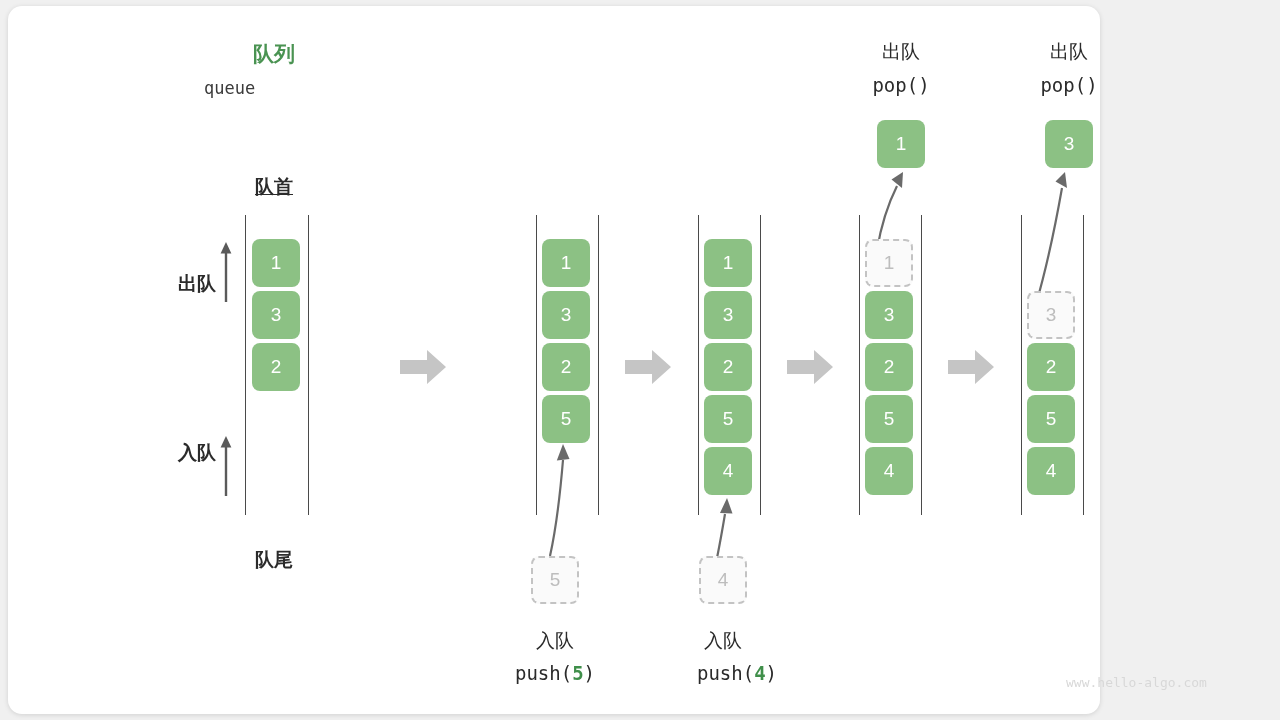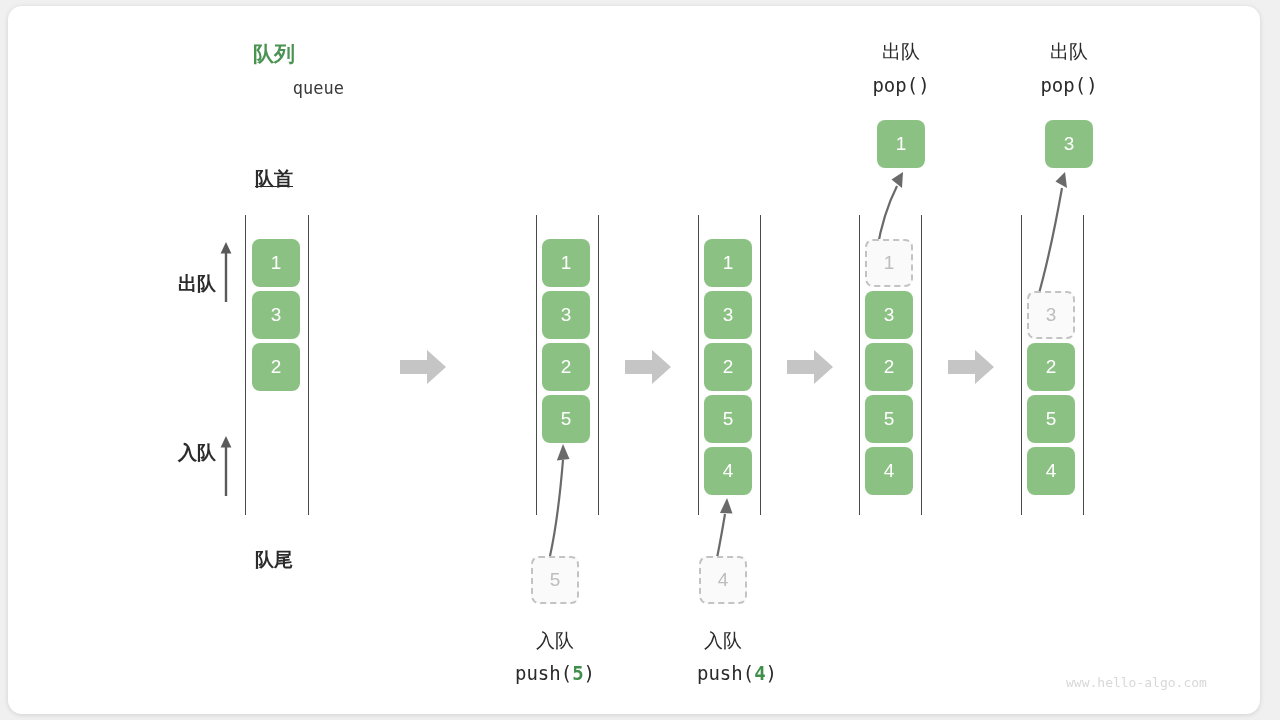--- a/index.html
+++ b/index.html
@@ -4,34 +4,35 @@
 <style>
   html,body{margin:0;padding:0;}
   body{
     width:1280px;height:720px;
     background:#f0f0f0;
     font-family:"Liberation Sans","DejaVu Sans",sans-serif;
     overflow:hidden;
   }
   #card{
     position:absolute;left:8px;top:6px;
-    width:1252px;height:708px;
+    width:1080px;height:708px;
     background:#ffffff;
     border-radius:14px;
     box-shadow:0 1px 5px rgba(0,0,0,0.13);
+    padding-left:12px;
   }
   .abs{position:absolute;}
   
   .t-title-cn{
     font-size:21px;font-weight:bold;color:#4a9352;
     white-space:nowrap;text-align:center;
   }
   .t-title-en{
     font-family:"DejaVu Sans Mono","Liberation Mono",monospace;
-    font-size:17px;color:#3b3b3b;white-space:nowrap;text-align:right;
+    font-size:17px;color:#3b3b3b;white-space:nowrap;text-align:left;
   }
   .t-bold-cn{
     font-size:19px;font-weight:bold;color:#2b2b2b;
     white-space:nowrap;text-align:center;
   }
   .t-op-cn{
     font-size:19px;color:#2b2b2b;white-space:nowrap;text-align:center;
   }
   .t-code{
     font-family:"DejaVu Sans Mono","Liberation Mono",monospace;
@@ -66,21 +67,21 @@
   .varrow{width:14px;}
 </style>
 </head>
 <body>
 
 <div id="card">
 
   <div class="abs t-title-cn" style="left:196px;top:34px;width:140px;">队列</div>
   <div class="abs t-title-en" style="left:196px;top:72px;width:140px;">queue</div>
 
-  <div class="abs t-bold-cn" style="left:196px;top:160px;width:140px;text-decoration:underline;">队首</div>
+  <div class="abs t-bold-cn" style="left:196px;top:168px;width:140px;text-decoration:underline;">队首</div>
   <div class="abs t-bold-cn" style="left:196px;top:541px;width:140px;">队尾</div>
 
   <div class="abs t-bold-cn" style="left:140px;top:265px;width:68px;text-align:right;">出队</div>
   <svg class="abs varrow" style="left:211px;top:234px;" width="14" height="64" viewBox="0 0 14 64">
     <line x1="7" y1="62" x2="7" y2="12" stroke="#5a5a5a" stroke-width="2.4"></line>
     <path d="M7 2 L12.4 13.5 L1.6 13.5 Z" fill="#5a5a5a"></path>
   </svg>
 
   <div class="abs t-bold-cn" style="left:140px;top:434px;width:68px;text-align:right;">入队</div>
   <svg class="abs varrow" style="left:211px;top:428px;" width="14" height="64" viewBox="0 0 14 64">

